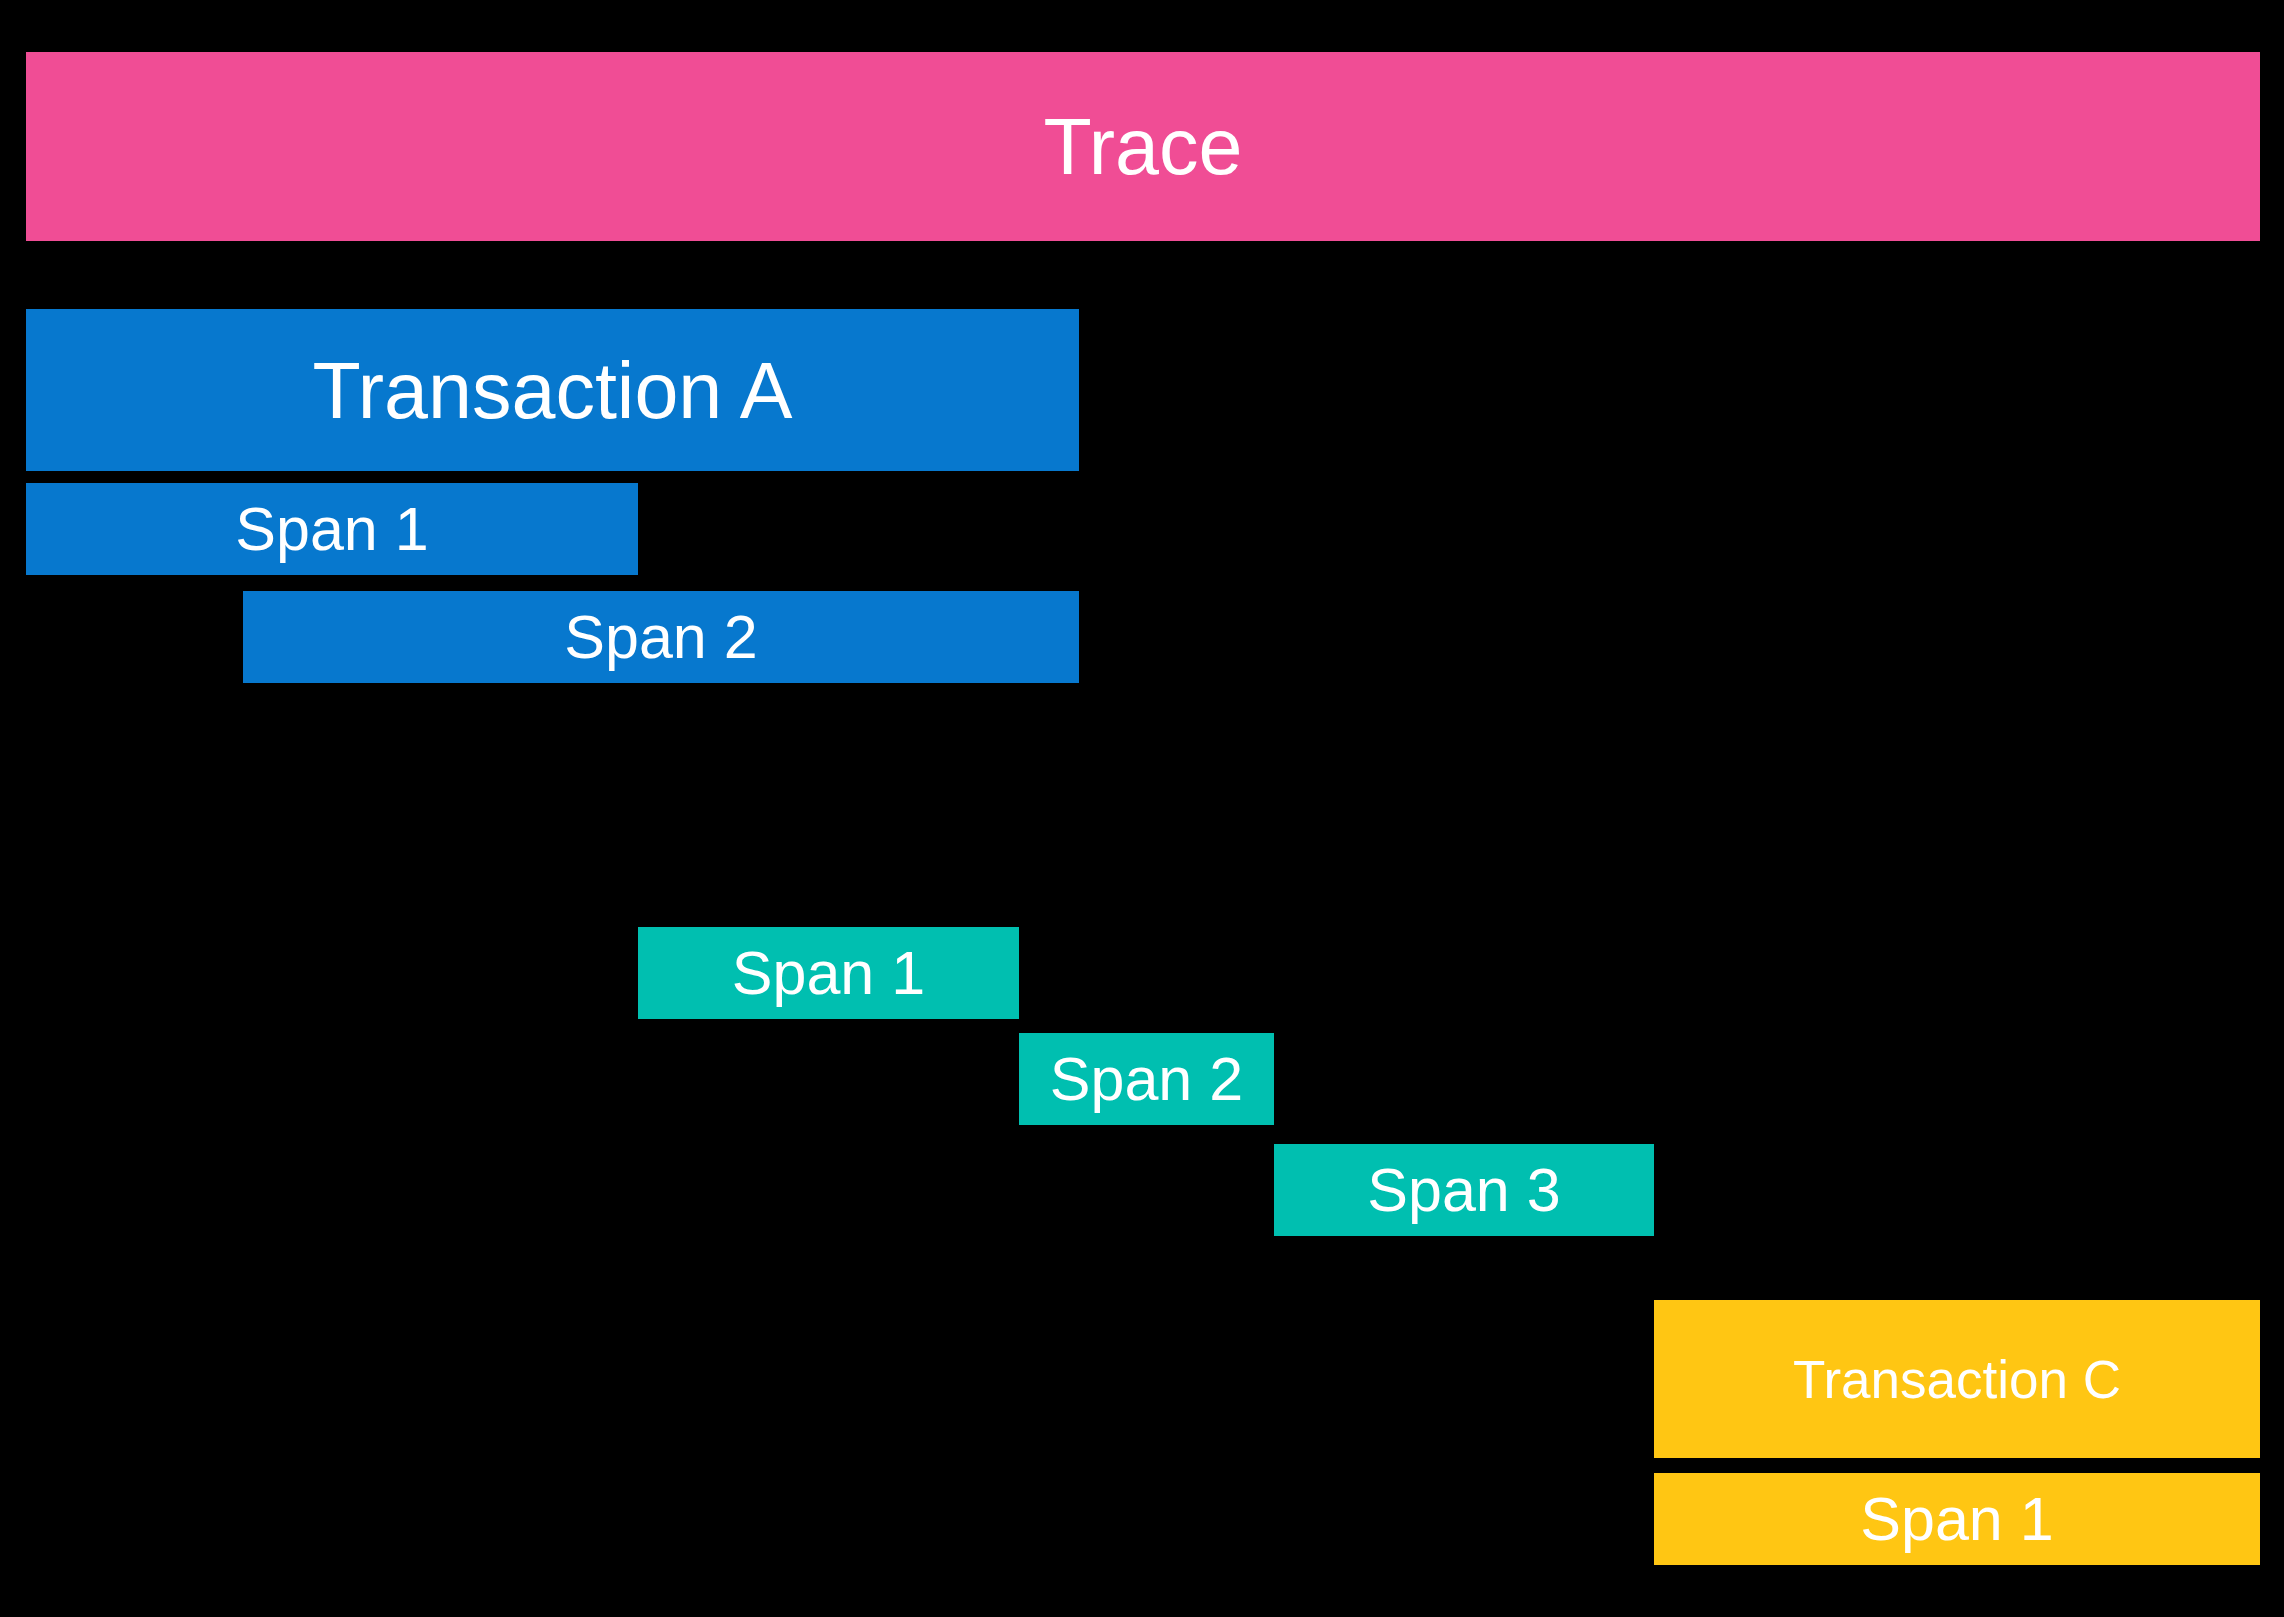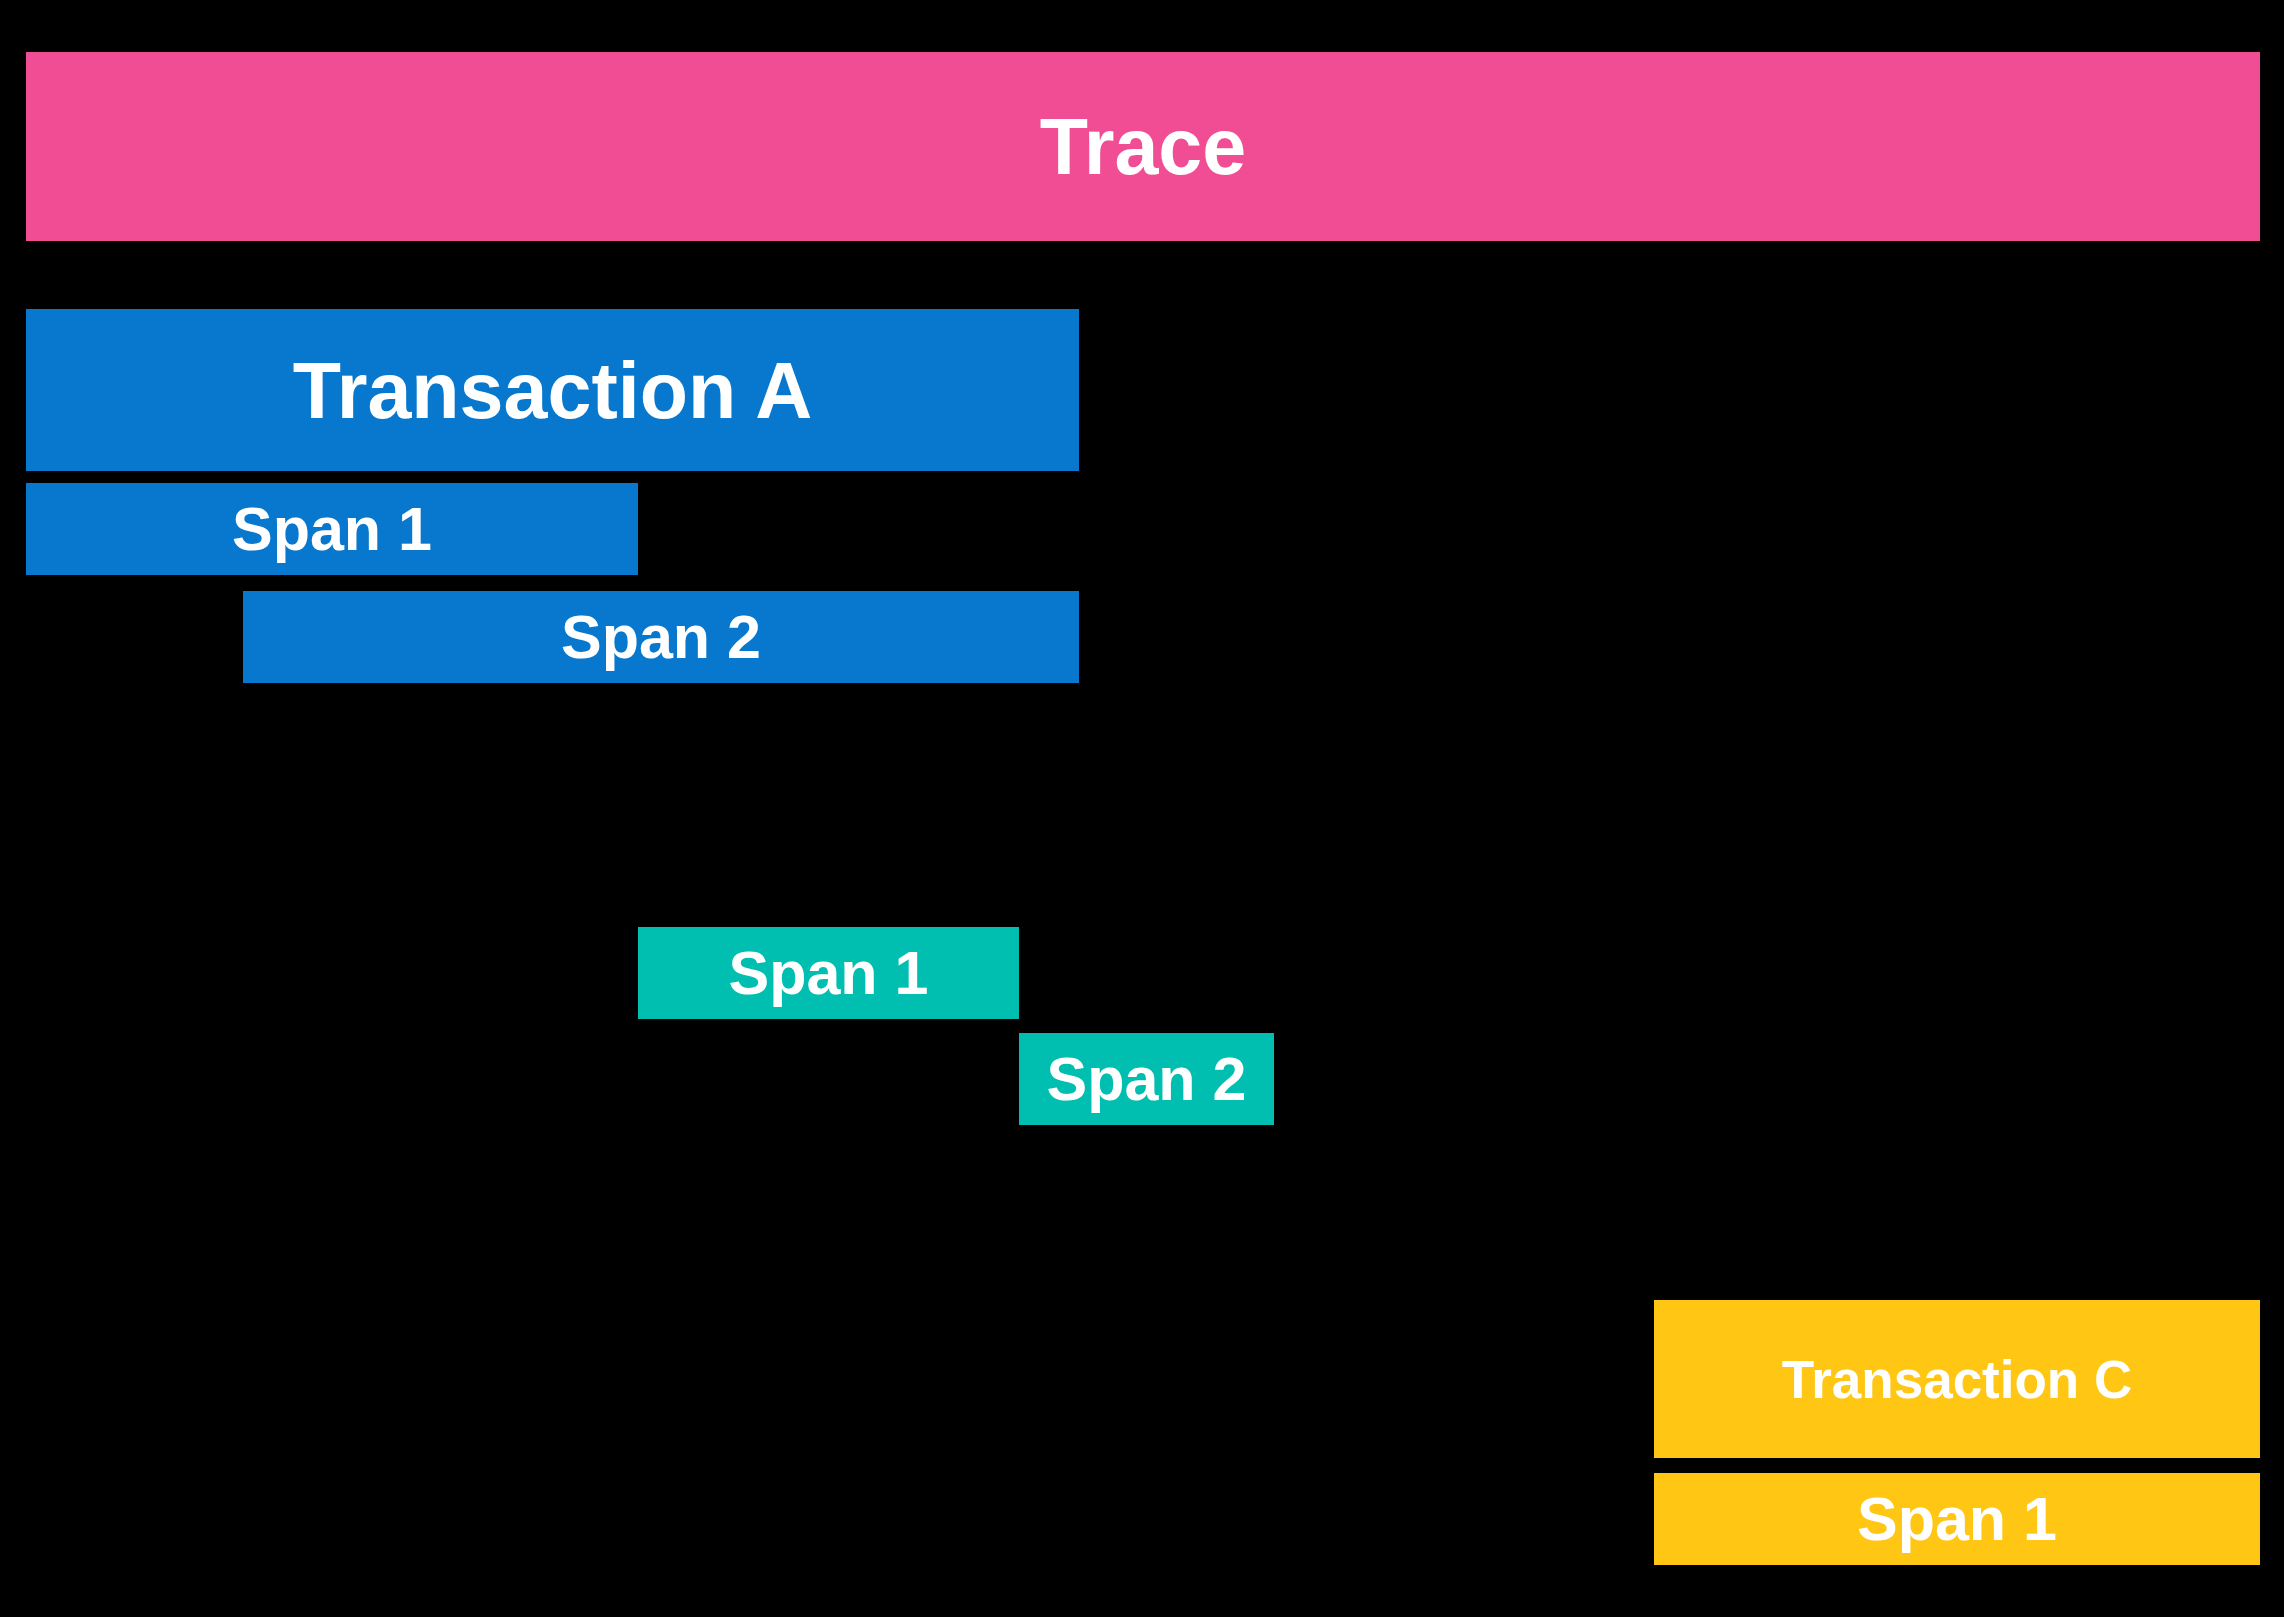--- a/index.html
+++ b/index.html
@@ -16,21 +16,21 @@
     font-family: "Liberation Sans", sans-serif;
   }
   .bar {
     position: absolute;
     display: flex;
     align-items: center;
     justify-content: center;
     box-sizing: border-box;
   }
   .bar-label {
-    font-weight: 700;
+    font-weight: 400;
     line-height: 1;
     white-space: nowrap;
     letter-spacing: 0px;
   }
 </style>
 </head>
 <body>
 
 <div class="canvas">
 
@@ -52,20 +52,23 @@
 
 
   <div class="bar" style="left: 638px; top: 927px; width: 381px; height: 92px; background: rgb(0, 191, 176); color: rgb(255, 255, 255); font-size: 61px;">
     <span class="bar-label">Span 1</span>
   </div>
 
   <div class="bar" style="left: 1019px; top: 1033px; width: 255px; height: 92px; background: rgb(0, 191, 176); color: rgb(255, 255, 255); font-size: 61px;">
     <span class="bar-label">Span 2</span>
   </div>
 
+  <div class="bar" style="left: 1274px; top: 1144px; width: 380px; height: 92px; background: rgb(0, 191, 176); color: rgb(255, 255, 255); font-size: 61px;">
+    <span class="bar-label">Span 3</span>
+  </div>
 
   <div class="bar" style="left: 1654px; top: 1300px; width: 606px; height: 158px; background: rgb(255, 198, 19); color: rgb(255, 255, 255); font-size: 53px;">
     <span class="bar-label">Transaction C</span>
   </div>
 
   <div class="bar" style="left: 1654px; top: 1473px; width: 606px; height: 92px; background: rgb(255, 198, 19); color: rgb(255, 255, 255); font-size: 61px;">
     <span class="bar-label">Span 1</span>
   </div>
 
 </div>

